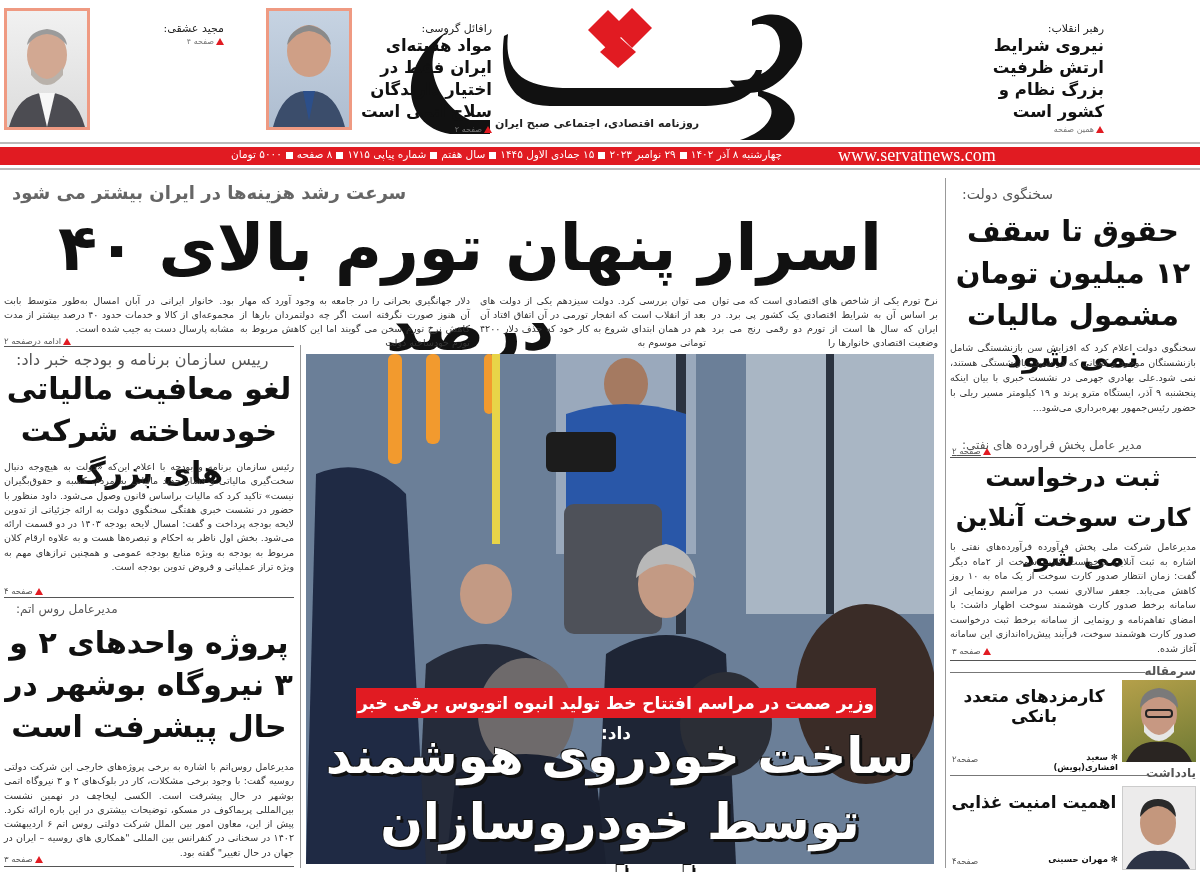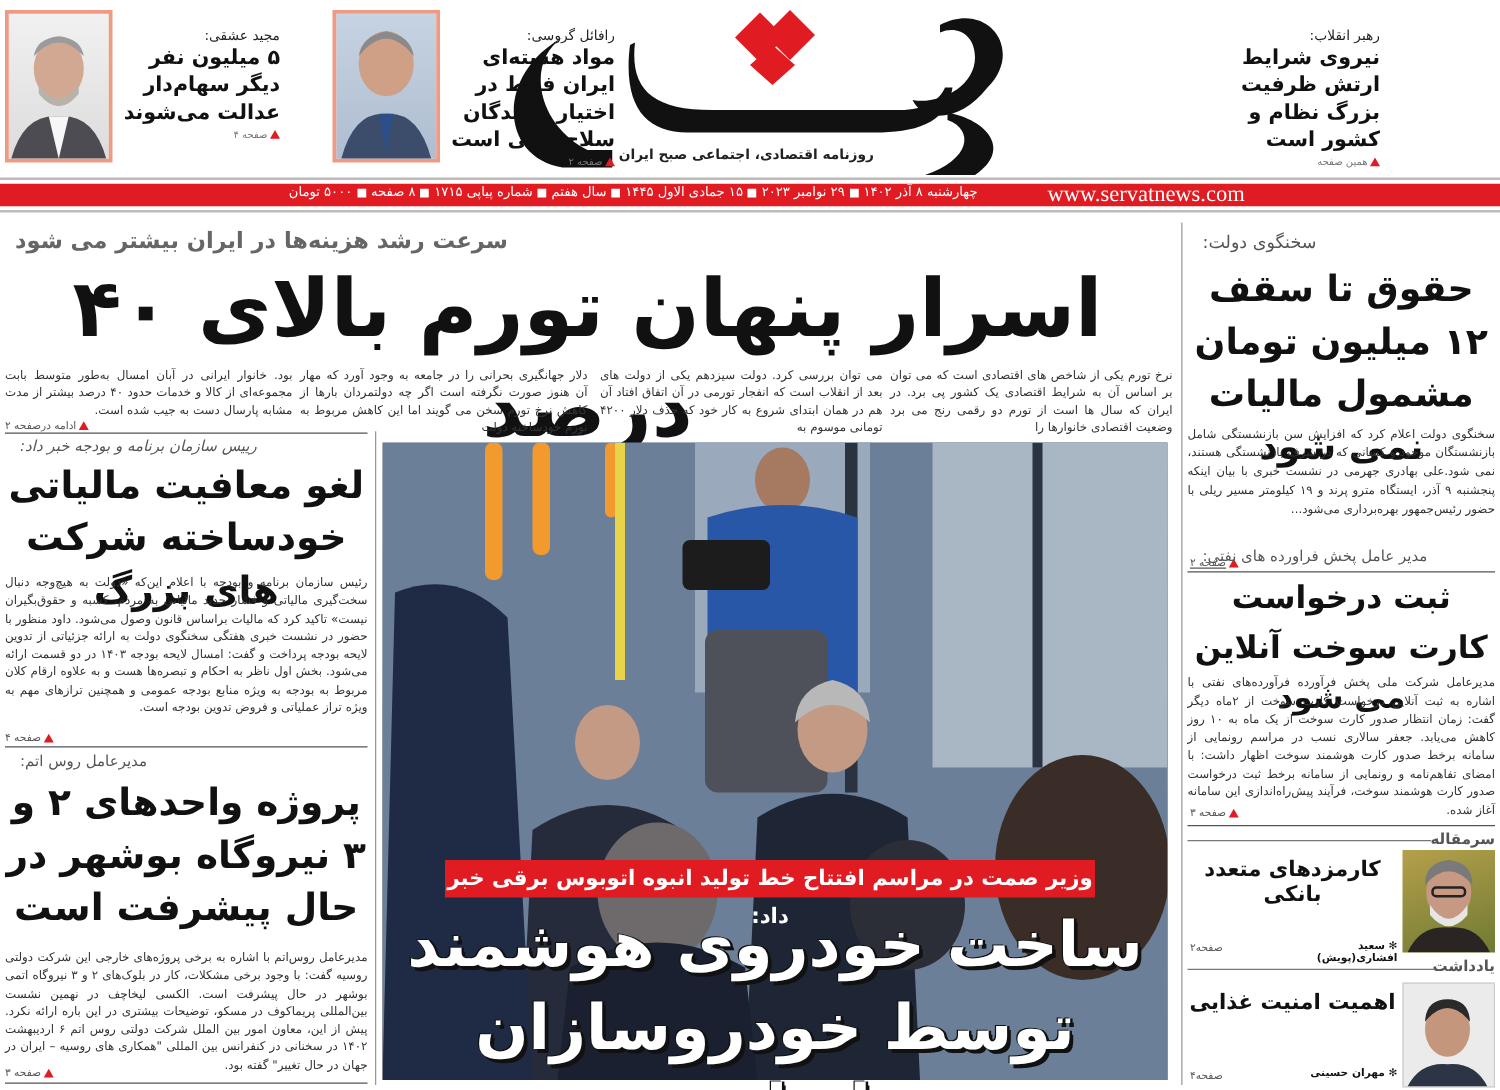--- a/index.html
+++ b/index.html
@@ -94,21 +94,20 @@
       <svg width="80" height="116" viewBox="0 0 80 116">
         <ellipse cx="40" cy="44" rx="20" ry="25" fill="#d2a892"></ellipse>
         <path d="M20 34 Q40 12 60 34 Q58 20 40 18 Q22 20 20 34Z" fill="#9b9b9b"></path>
         <path d="M24 56 Q40 80 56 56 L56 64 Q40 84 24 64Z" fill="#b9b2ab"></path>
         <path d="M2 116 Q12 80 40 82 Q68 80 78 116 Z" fill="#4c4c52"></path>
         <path d="M32 82 L40 116 L48 82 Z" fill="#f7f7f7"></path>
       </svg>
     </div>
     <div class="txt rtl" style="left:92px; width:130px;">
       <div class="kicker">مجید عشقی:</div>
-      <div class="head">۵ میلیون نفر دیگر سهام‌دار عدالت می‌شوند</div>
       <div class="pg"><span class="tri"></span><span>صفحه ۴</span></div>
     </div>
   </div>
 </div>
 
 <div class="datebar">
   <div class="red"></div>
   <div class="url">www.servatnews.com</div>
   <div class="info">
     <span>چهارشنبه ۸ آذر ۱۴۰۲</span><span class="sq"></span><span>۲۹ نوامبر ۲۰۲۳</span><span class="sq"></span><span>۱۵ جمادی الاول ۱۴۴۵</span><span class="sq"></span><span>سال هفتم</span><span class="sq"></span><span>شماره پیاپی ۱۷۱۵</span><span class="sq"></span><span>۸ صفحه</span><span class="sq"></span><span>۵۰۰۰ تومان</span>
@@ -124,21 +123,21 @@
 
   <div class="abs body-txt" style="left:712px; top:294px; width:226px;">نرخ تورم یکی از شاخص های اقتصادی است که می توان بر اساس آن به شرایط اقتصادی یک کشور پی برد. در ایران که سال ها است از تورم دو رقمی رنج می برد وضعیت اقتصادی خانوارها را</div>
   <div class="abs body-txt" style="left:480px; top:294px; width:226px;">می توان بررسی کرد. دولت سیزدهم یکی از دولت های بعد از انقلاب است که انفجار تورمی در آن اتفاق افتاد آن هم در همان ابتدای شروع به کار خود که حذف دلار ۴۲۰۰ تومانی موسوم به</div>
   <div class="abs body-txt" style="left:240px; top:294px; width:230px;">دلار جهانگیری بحرانی را در جامعه به وجود آورد که مهار آن هنوز صورت نگرفته است اگر چه دولتمردان بارها از کاهش نرخ تورم سخن می گویند اما این کاهش مربوط به تورم خودساخته دولت</div>
   <div class="abs body-txt" style="left:4px; top:294px; width:230px;">بود. خانوار ایرانی در آبان امسال به‌طور متوسط بابت مجموعه‌ای از کالا و خدمات حدود ۴۰ درصد بیشتر از مدت مشابه پارسال دست به جیب شده است.</div>
   <div class="abs pgref" style="left:4px; top:336px;"><span class="tri"></span><span>ادامه درصفحه ۲</span></div>
 </div>
 
 <div class="hline" style="left:4px; top:346px; width:290px;"></div>
 <div>
-  <div class="abs sub-kicker" style="left:4px; top:350px; width:290px; font-size:12px;font-style:italic;">رییس سازمان برنامه و بودجه خبر داد:</div>
+  <div class="abs sub-kicker" style="left:4px; top:350px; width:290px; font-size:16px;">رییس سازمان برنامه و بودجه خبر داد:</div>
   <div class="abs head-xl" style="left:4px; top:368px; width:290px; font-size:30px; line-height:42px;">لغو معافیت مالیاتی خودساخته شرکت های بزرگ</div>
   <div class="abs body-txt" style="left:4px; top:460px; width:290px; font-size:9.5px; line-height:14.3px;">رئیس سازمان برنامه و بودجه با اعلام این‌که «دولت به هیچ‌وجه دنبال سخت‌گیری مالیاتی و فشار جدید مالیاتی به مردم، کسبه و حقوق‌بگیران نیست» تاکید کرد که مالیات براساس قانون وصول می‌شود. داود منظور با حضور در نشست خبری هفتگی سخنگوی دولت به ارائه جزئیاتی از تدوین لایحه بودجه پرداخت و گفت: امسال لایحه بودجه ۱۴۰۳ در دو قسمت ارائه می‌شود. بخش اول ناظر به احکام و تبصره‌ها هست و به علاوه ارقام کلان مربوط به بودجه به ویژه منابع بودجه عمومی و همچنین ترازهای مهم به ویژه تراز عملیاتی و فروض تدوین بودجه است.</div>
   <div class="abs pgref" style="left:4px; top:586px;"><span class="tri"></span><span>صفحه ۴</span></div>
 </div>
 <div class="hline" style="left:4px; top:597px; width:290px;"></div>
 
 <div>
   <div class="abs sub-kicker" style="left:4px; top:602px; width:290px; font-size:12px;">مدیرعامل روس اتم:</div>
   <div class="abs head-xl" style="left:4px; top:622px; width:290px; font-size:30px; line-height:42px;">پروژه واحدهای ۲ و ۳ نیروگاه بوشهر در حال پیشرفت است</div>
   <div class="abs body-txt" style="left:4px; top:760px; width:290px; font-size:9.5px; line-height:14.3px;">مدیرعامل روس‌اتم با اشاره به برخی پروژه‌های خارجی این شرکت دولتی روسیه گفت: با وجود برخی مشکلات، کار در بلوک‌های ۲ و ۳ نیروگاه اتمی بوشهر در حال پیشرفت است. الکسی لیخاچف در نهمین نشست بین‌المللی پریماکوف در مسکو، توضیحات بیشتری در این باره ارائه نکرد. پیش از این، معاون امور بین الملل شرکت دولتی روس اتم ۶ اردیبهشت ۱۴۰۲ در سخنانی در کنفرانس بین المللی "همکاری های روسیه – ایران در جهان در حال تغییر" گفته بود.</div>

